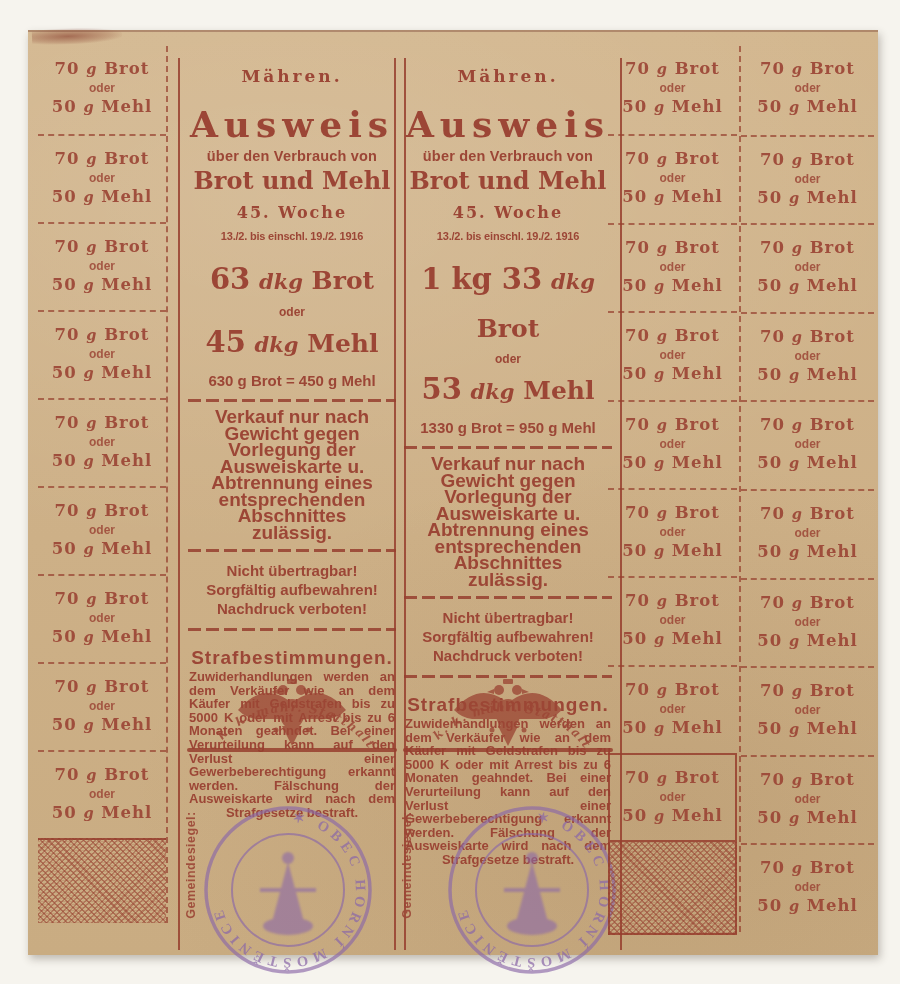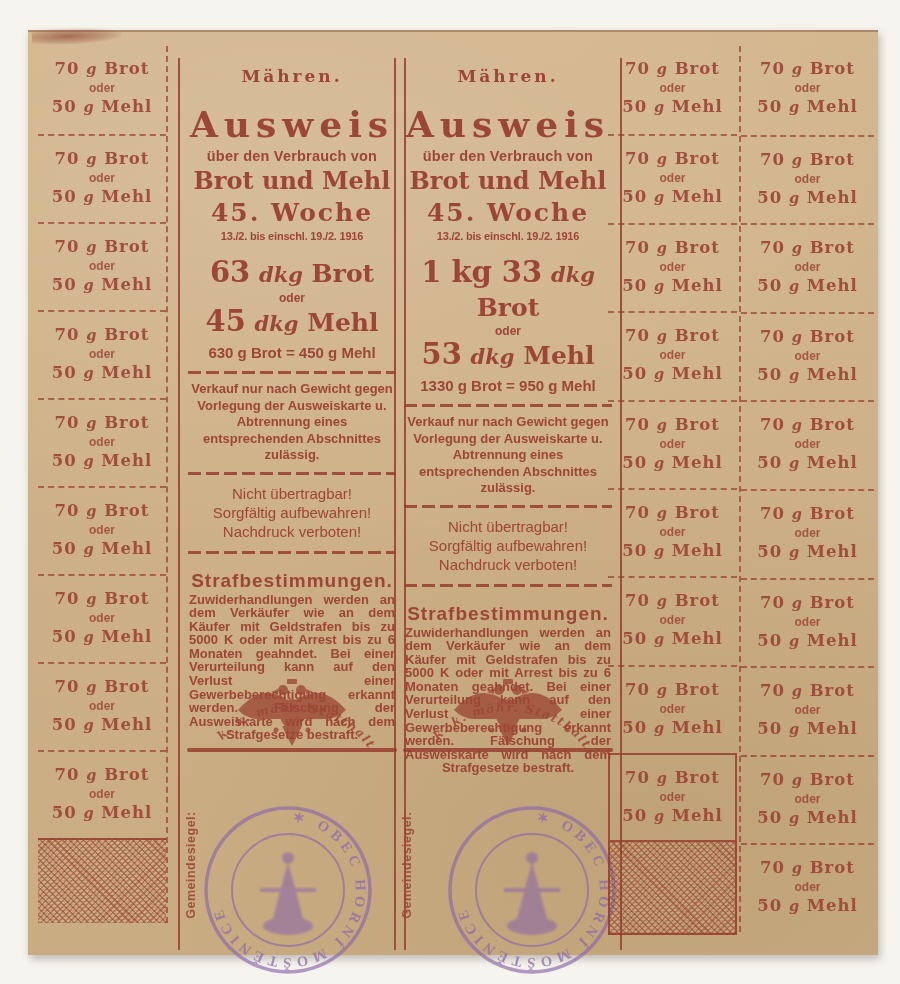--- a/index.html
+++ b/index.html
@@ -49,34 +49,34 @@
         border-left:2px solid var(--ink-b);border-right:2px solid var(--ink-b);
         color:var(--ink);text-align:center;}
   #cert0{left:150px;} #cert1{left:366px;}
   .region{margin-top:8px;font-family:"DejaVu Serif",serif;font-weight:bold;
           font-size:17px;letter-spacing:3px;}
   .title{font-family:"DejaVu Serif",serif;font-weight:bold;font-size:36px;
          letter-spacing:6px;line-height:44px;margin-top:16px;}
   .subtitle{font-weight:bold;font-size:14.5px;letter-spacing:.2px;margin-top:2px;}
   .subject{font-family:"DejaVu Serif",serif;font-weight:bold;font-size:24px;
            line-height:30px;margin-top:2px;}
-  .week{font-family:"DejaVu Serif",serif;font-weight:bold;font-size:25px;
+  .week{font-family:"DejaVu Serif",serif;font-weight:bold;font-size:16px;
         letter-spacing:2px;line-height:30px;margin-top:2px;}
   .dates{font-weight:bold;font-size:11px;letter-spacing:-.2px;line-height:16px;}
   .ration{margin-top:12px;}
-  .r-line{font-family:"DejaVu Serif",serif;font-weight:bold;font-size:25px;line-height:33px;}
+  .r-line{font-family:"DejaVu Serif",serif;font-weight:bold;font-size:25px;line-height:47px;}
   .qty{font-size:29px;}
   .r-unit{font-style:italic;font-weight:600;font-size:21px;font-family:"DejaVu Serif",serif;}
   .r-oder{font-weight:bold;font-size:12px;line-height:14px;}
   .equiv{font-weight:bold;font-size:15px;line-height:20px;margin-top:3px;}
   .rule{height:3px;margin:8px 8px 7px;
         background:repeating-linear-gradient(90deg, var(--ink-b) 0 13px, transparent 13px 18px);}
-  .para{margin:0;padding:0 8px;font-weight:bold;font-size:13px;line-height:16.5px;}
+  .para{margin:0;padding:0 24px;font-weight:bold;font-size:19px;line-height:16.5px;}
   .para.sale{text-align:center;}
-  .notice{font-weight:normal;font-size:15px;line-height:19px;padding:2px 8px;}
+  .notice{font-weight:bold;font-size:15px;line-height:19px;padding:2px 8px;}
   .p-head{font-weight:bold;font-size:19px;letter-spacing:1px;line-height:24px;margin-top:15px;}
   .para.penalty{font-size:13px;line-height:13.6px;text-align:justify;
                 text-align-last:center;padding:0 9px;}
   .eagle-svg{position:absolute;top:598px;left:50%;transform:translateX(-50%);}
   .baseline{position:absolute;top:690px;left:7px;right:7px;height:4px;
             background:var(--ink-b);border-radius:2px;}
   .siegel{position:absolute;left:4px;top:868px;width:122px;display:block;
           transform:rotate(-90deg);transform-origin:left top;
           font-weight:bold;font-size:12.5px;letter-spacing:.5px;color:var(--ink);
           text-align:center;opacity:.9;}

